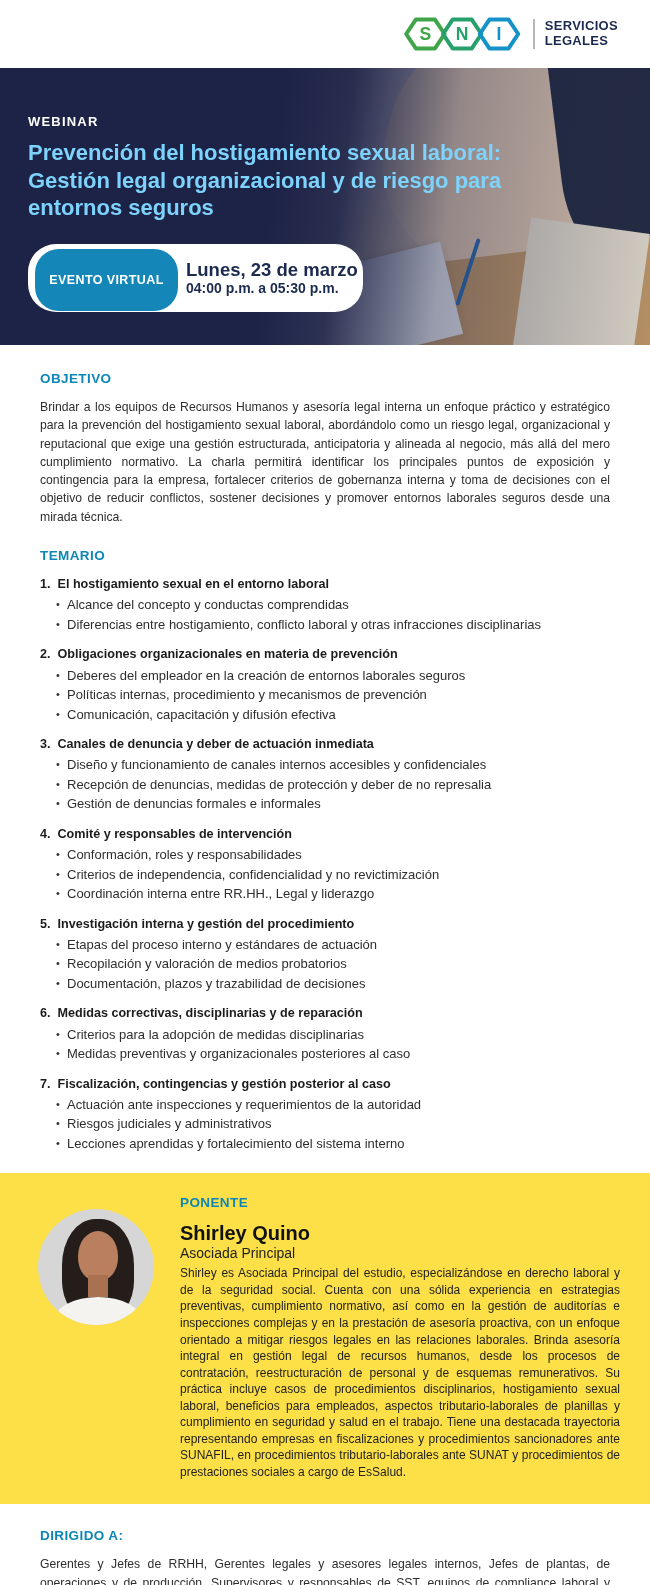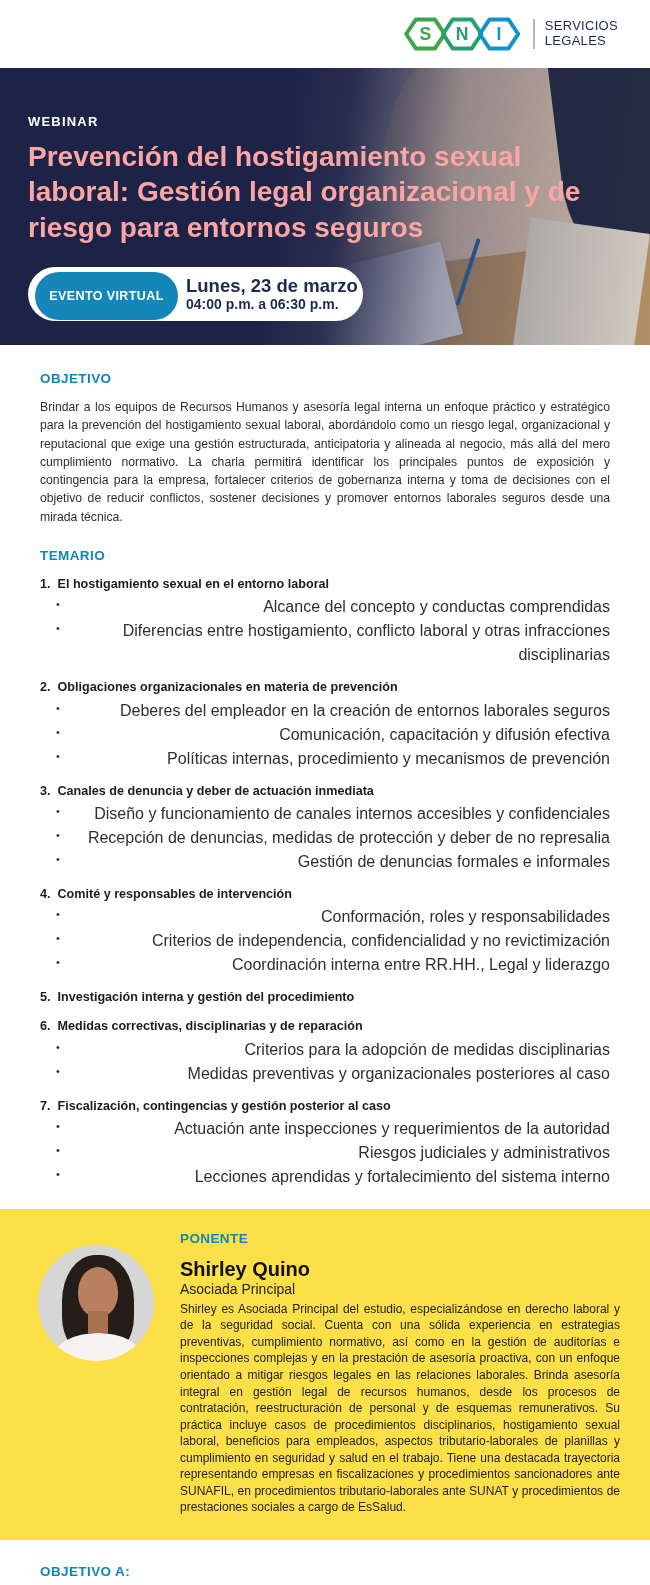--- a/index.html
+++ b/index.html
@@ -3,51 +3,51 @@
 <meta charset="utf-8">
 <style>
   * { margin:0; padding:0; box-sizing:border-box; }
   html,body { background:#ffffff; }
   body { width:650px; font-family:"Liberation Sans", sans-serif; color:#333; margin:0 auto; }
   .page { width:650px; background:#fff; }
 
   
   .header { height:68px; background:#fff; display:flex; align-items:center; justify-content:flex-end; padding-right:32px; }
   .logo-wrap { display:flex; align-items:center; gap:10px; }
-  .logo-tagline { border-left:2px solid #b7b7b7; padding-left:10px; font-weight:normal; color:#1d2a50; font-size:13px; line-height:1.15; letter-spacing:0.3px; }
+  .logo-tagline { border-left:2px solid #b7b7b7; padding-left:10px; font-weight:bold; color:#1d2a50; font-size:13px; line-height:1.15; letter-spacing:0.3px; }
 
   
   .hero { position:relative; height:277px; background:#1d2347; overflow:hidden; }
   .hero-photo { position:absolute; top:0; right:0; width:430px; height:100%; }
   .ph-base { position:absolute; inset:0; background:linear-gradient(160deg,#b9b3c0 0%,#cfc4c3 30%,#ddc8b2 55%,#c99e69 100%); }
   .ph-jacket { position:absolute; right:55px; top:-30px; width:210px; height:230px; background:#ead0b6; border-radius:45% 48% 42% 46%; transform:rotate(14deg); }
   .ph-suit { position:absolute; right:-50px; top:-10px; width:140px; height:210px; background:#242c41; border-radius:0 0 0 45%; transform:rotate(-7deg); }
   .ph-desk { position:absolute; bottom:-40px; right:-30px; width:360px; height:130px; background:#c99e69; transform:rotate(-7deg); }
   .ph-paper { position:absolute; bottom:-18px; left:5px; width:230px; height:95px; background:#f2f3f5; transform:rotate(-14deg); box-shadow:0 0 8px rgba(0,0,0,.12); }
   .ph-paper2 { position:absolute; bottom:-30px; right:10px; width:120px; height:150px; background:#ece4d2; transform:rotate(8deg); }
   .ph-pen { position:absolute; bottom:38px; right:180px; width:4px; height:70px; background:#2b6fb5; transform:rotate(18deg); border-radius:2px; }
   .hero-overlay { position:absolute; inset:0; background:linear-gradient(97deg,#1d2347 0%,#1d2347 42%,rgba(29,35,71,0.93) 52%,rgba(29,35,71,0.42) 68%,rgba(29,35,71,0.12) 100%); }
   .hero-content { position:relative; z-index:2; padding:46px 40px 0 28px; }
   .hero-kicker { color:#fff; font-weight:bold; font-size:13px; letter-spacing:1.2px; margin-bottom:10px; }
-  .hero-title { color:#fca5a5; font-weight:bold; font-size:28px; line-height:1.26; max-width:560px; }
+  .hero-title { color:#7dd3fc; font-weight:bold; font-size:22px; line-height:1.26; max-width:560px; }
   .date-row { position:relative; margin-top:22px; width:335px; }
-  .date-pill { background:#fff; border-radius:28px; height:54px; display:flex; flex-direction:column; justify-content:center; padding-left:158px; }
+  .date-pill { background:#fff; border-radius:28px; height:68px; display:flex; flex-direction:column; justify-content:center; padding-left:158px; }
   .date-main { color:#1b2a4e; font-weight:bold; font-size:18.5px; line-height:1.15; }
   .date-time { color:#1b2a4e; font-weight:bold; font-size:14px; line-height:1.2; }
   .event-badge { position:absolute; left:7px; top:5px; bottom:1px; width:143px; background:#1487b8; border-radius:24px; display:flex; align-items:center; justify-content:center; color:#fff; font-weight:bold; font-size:12.5px; letter-spacing:0.4px; }
 
   
   .main { padding:26px 40px 9px 40px; }
   .sec-heading { color:#0e87b7; font-weight:bold; font-size:13.5px; letter-spacing:0.4px; margin-bottom:12px; }
   .para { font-size:12.2px; line-height:1.5; text-align:justify; color:#2e2e2e; margin-bottom:22px; }
   .t-item { margin-bottom:11px; }
   .t-title { display:flex; gap:7px; font-weight:bold; color:#1c1c1c; font-size:12.6px; line-height:1.45; }
   .t-num { flex:0 0 auto; }
   .t-item ul { list-style:none; margin:2px 0 0 16px; }
-  .t-item li { font-size:16px; line-height:1.5; color:#2e2e2e; padding-left:11px; position:relative;text-align:right; }
+  .t-item li { font-size:13px; line-height:1.5; color:#2e2e2e; padding-left:11px; position:relative; }
   .t-item li::before { content:"•"; position:absolute; left:0; top:0; font-size:11px; line-height:1.7; color:#2e2e2e; }
 
   
   .ponente { background:#fde047; padding:22px 30px 24px 38px; display:flex; gap:26px; }
   .avatar { flex:0 0 auto; position:relative; width:116px; height:116px; border-radius:50%; background:#d6d6d6; overflow:hidden; margin-top:14px; }
   .avatar .hair { position:absolute; top:10px; left:24px; width:72px; height:100px; background:#241d1a; border-radius:46% 46% 38% 38%; }
   .avatar .face { position:absolute; top:22px; left:40px; width:40px; height:50px; background:#b97f5e; border-radius:50% 50% 46% 46%; }
   .avatar .neck { position:absolute; top:66px; left:50px; width:20px; height:22px; background:#aa7150; }
   .avatar .blazer { position:absolute; bottom:-20px; left:16px; width:88px; height:48px; background:#f5f3f0; border-radius:50% 50% 0 0; }
   .p-col { flex:1; }
@@ -91,21 +91,21 @@
       <div class="ph-paper2"></div>
       <div class="ph-pen"></div>
     </div>
     <div class="hero-overlay"></div>
     <div class="hero-content">
       <div class="hero-kicker">WEBINAR</div>
       <div class="hero-title">Prevención del hostigamiento sexual laboral: Gestión legal organizacional y de riesgo para entornos seguros</div>
       <div class="date-row">
         <div class="date-pill">
           <div class="date-main">Lunes, 23 de marzo</div>
-          <div class="date-time">04:00 p.m. a 06:30 p.m.</div>
+          <div class="date-time">04:00 p.m. a 05:30 p.m.</div>
         </div>
         <div class="event-badge">EVENTO VIRTUAL</div>
       </div>
     </div>
   </div>
 
   <div class="main">
 
     <div class="sec-heading">OBJETIVO</div>
     <div class="para">Brindar a los equipos de Recursos Humanos y asesoría legal interna un enfoque práctico y estratégico para la prevención del hostigamiento sexual laboral, abordándolo como un riesgo legal, organizacional y reputacional que exige una gestión estructurada, anticipatoria y alineada al negocio, más allá del mero cumplimiento normativo. La charla permitirá identificar los principales puntos de exposición y contingencia para la empresa, fortalecer criterios de gobernanza interna y toma de decisiones con el objetivo de reducir conflictos, sostener decisiones y promover entornos laborales seguros desde una mirada técnica.</div>
@@ -123,22 +123,22 @@
       </ul>
     </div>
 
     <div class="t-item">
       <div class="t-title">
           <span class="t-num">2.</span>
           <span>Obligaciones organizacionales en materia de prevención</span>
         </div>
       <ul>
         <li>Deberes del empleador en la creación de entornos laborales seguros</li>
+        <li>Políticas internas, procedimiento y mecanismos de prevención</li>
         <li>Comunicación, capacitación y difusión efectiva</li>
-        <li>Políticas internas, procedimiento y mecanismos de prevención</li>
       </ul>
     </div>
 
     <div class="t-item">
       <div class="t-title">
           <span class="t-num">3.</span>
           <span>Canales de denuncia y deber de actuación inmediata</span>
         </div>
       <ul>
         <li>Diseño y funcionamiento de canales internos accesibles y confidenciales</li>
@@ -157,20 +157,25 @@
         <li>Criterios de independencia, confidencialidad y no revictimización</li>
         <li>Coordinación interna entre RR.HH., Legal y liderazgo</li>
       </ul>
     </div>
 
     <div class="t-item">
       <div class="t-title">
           <span class="t-num">5.</span>
           <span>Investigación interna y gestión del procedimiento</span>
         </div>
+      <ul>
+        <li>Etapas del proceso interno y estándares de actuación</li>
+        <li>Recopilación y valoración de medios probatorios</li>
+        <li>Documentación, plazos y trazabilidad de decisiones</li>
+      </ul>
     </div>
 
     <div class="t-item">
       <div class="t-title">
           <span class="t-num">6.</span>
           <span>Medidas correctivas, disciplinarias y de reparación</span>
         </div>
       <ul>
         <li>Criterios para la adopción de medidas disciplinarias</li>
         <li>Medidas preventivas y organizacionales posteriores al caso</li>
@@ -200,17 +205,17 @@
     </div>
     <div class="p-col">
       <div class="sec-heading">PONENTE</div>
       <div class="p-name">Shirley Quino</div>
       <div class="p-role">Asociada Principal</div>
       <div class="p-bio">Shirley es Asociada Principal del estudio, especializándose en derecho laboral y de la seguridad social. Cuenta con una sólida experiencia en estrategias preventivas, cumplimiento normativo, así como en la gestión de auditorías e inspecciones complejas y en la prestación de asesoría proactiva, con un enfoque orientado a mitigar riesgos legales en las relaciones laborales. Brinda asesoría integral en gestión legal de recursos humanos, desde los procesos de contratación, reestructuración de personal y de esquemas remunerativos. Su práctica incluye casos de procedimientos disciplinarios, hostigamiento sexual laboral, beneficios para empleados, aspectos tributario-laborales de planillas y cumplimiento en seguridad y salud en el trabajo. Tiene una destacada trayectoria representando empresas en fiscalizaciones y procedimientos sancionadores ante SUNAFIL, en procedimientos tributario-laborales ante SUNAT y procedimientos de prestaciones sociales a cargo de EsSalud.</div>
     </div>
   </div>
 
   <div class="dirigido">
-    <div class="sec-heading">OBJETIVO A:</div>
+    <div class="sec-heading">DIRIGIDO A:</div>
     <div class="para">Gerentes y Jefes de RRHH, Gerentes legales y asesores legales internos, Jefes de plantas, de operaciones y de producción, Supervisores y responsables de SST, equipos de compliance laboral y auditores internos,</div>
   </div>
 
 </div>
 
 </body></html>

